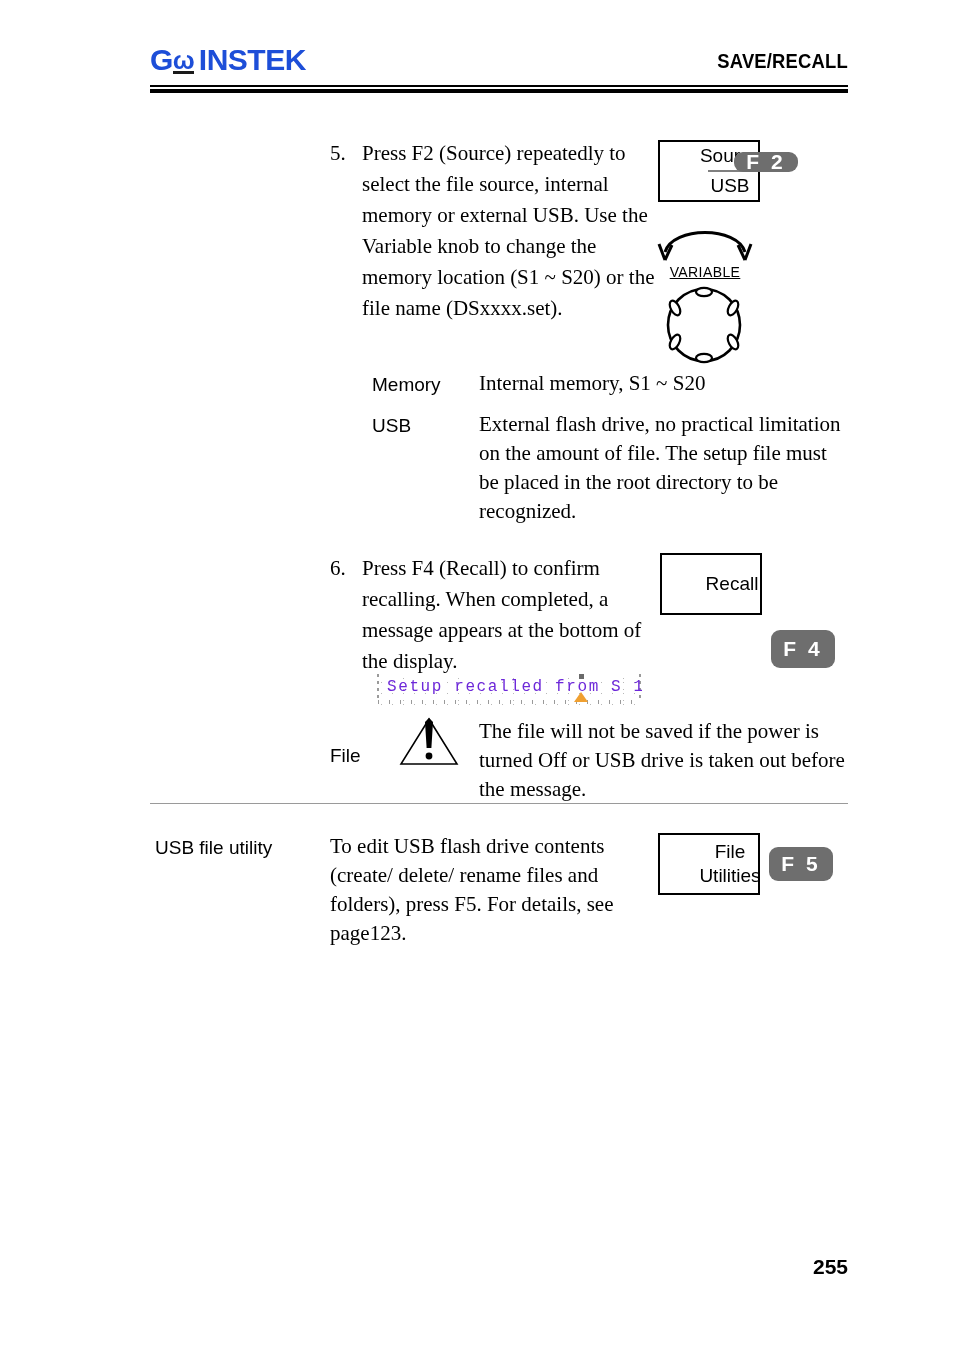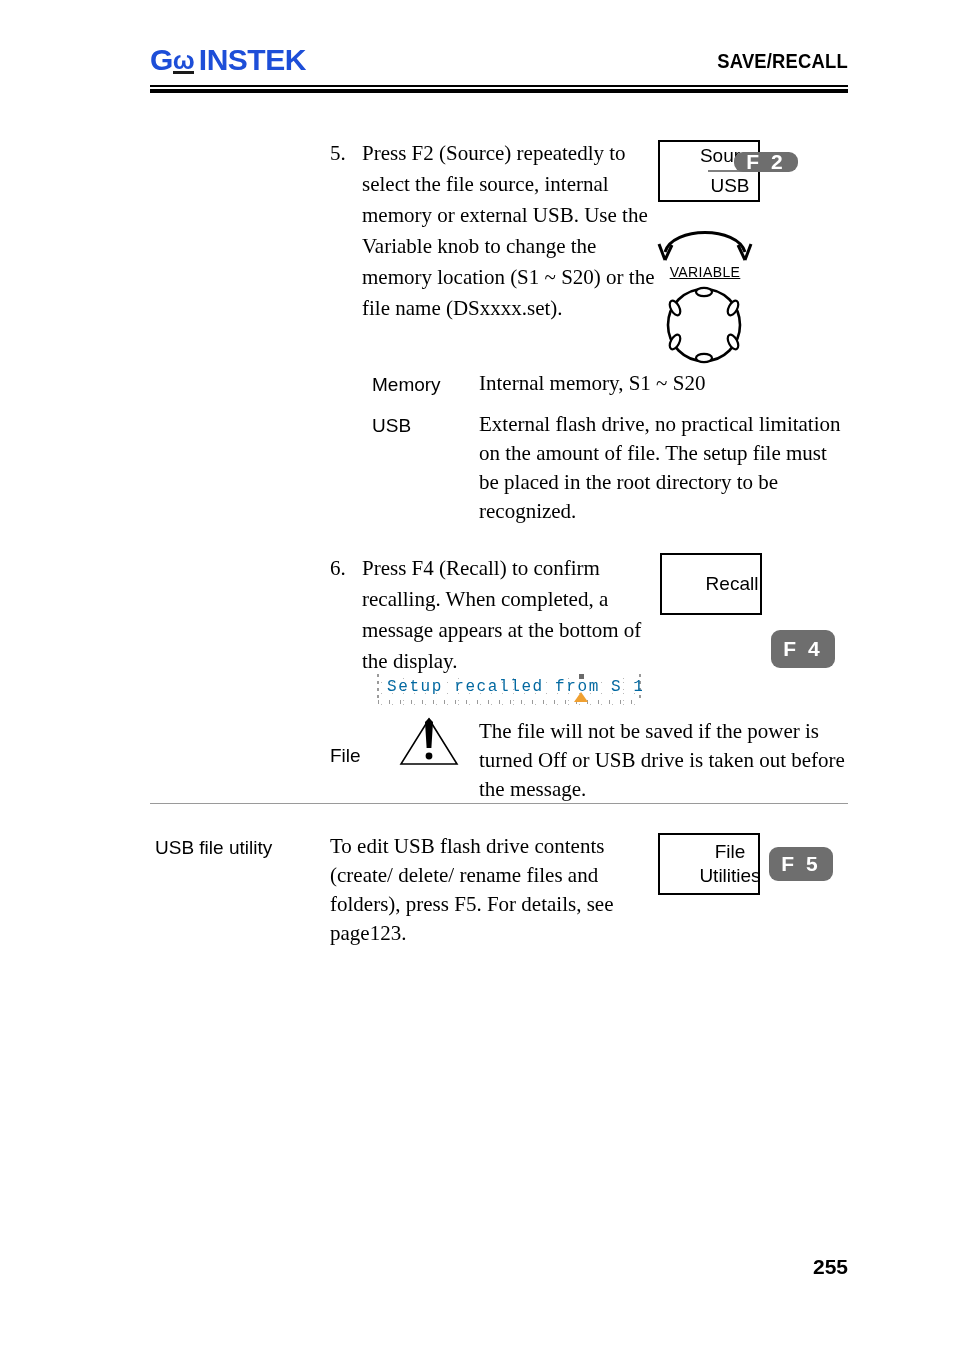--- a/index.html
+++ b/index.html
@@ -214,21 +214,21 @@
     width: 2px; height: 28px;
     background-image: repeating-linear-gradient(to bottom, #9a9a9a 0 3px, transparent 3px 7px);
   }
   #scope-text {
     position: absolute;
     left: 11px;
     top: 5px;
     font-family: "Liberation Mono", monospace;
     font-size: 16px;
     letter-spacing: 1.6px;
-    color: #0369a1;
+    color: #6d28d9;
     white-space: pre;
   }
   #scope-marker {
     position: absolute;
     left: 198px;
     bottom: 3px;
     width: 0; height: 0;
     border-left: 7px solid transparent;
     border-right: 7px solid transparent;
     border-bottom: 10px solid #f0a030;

